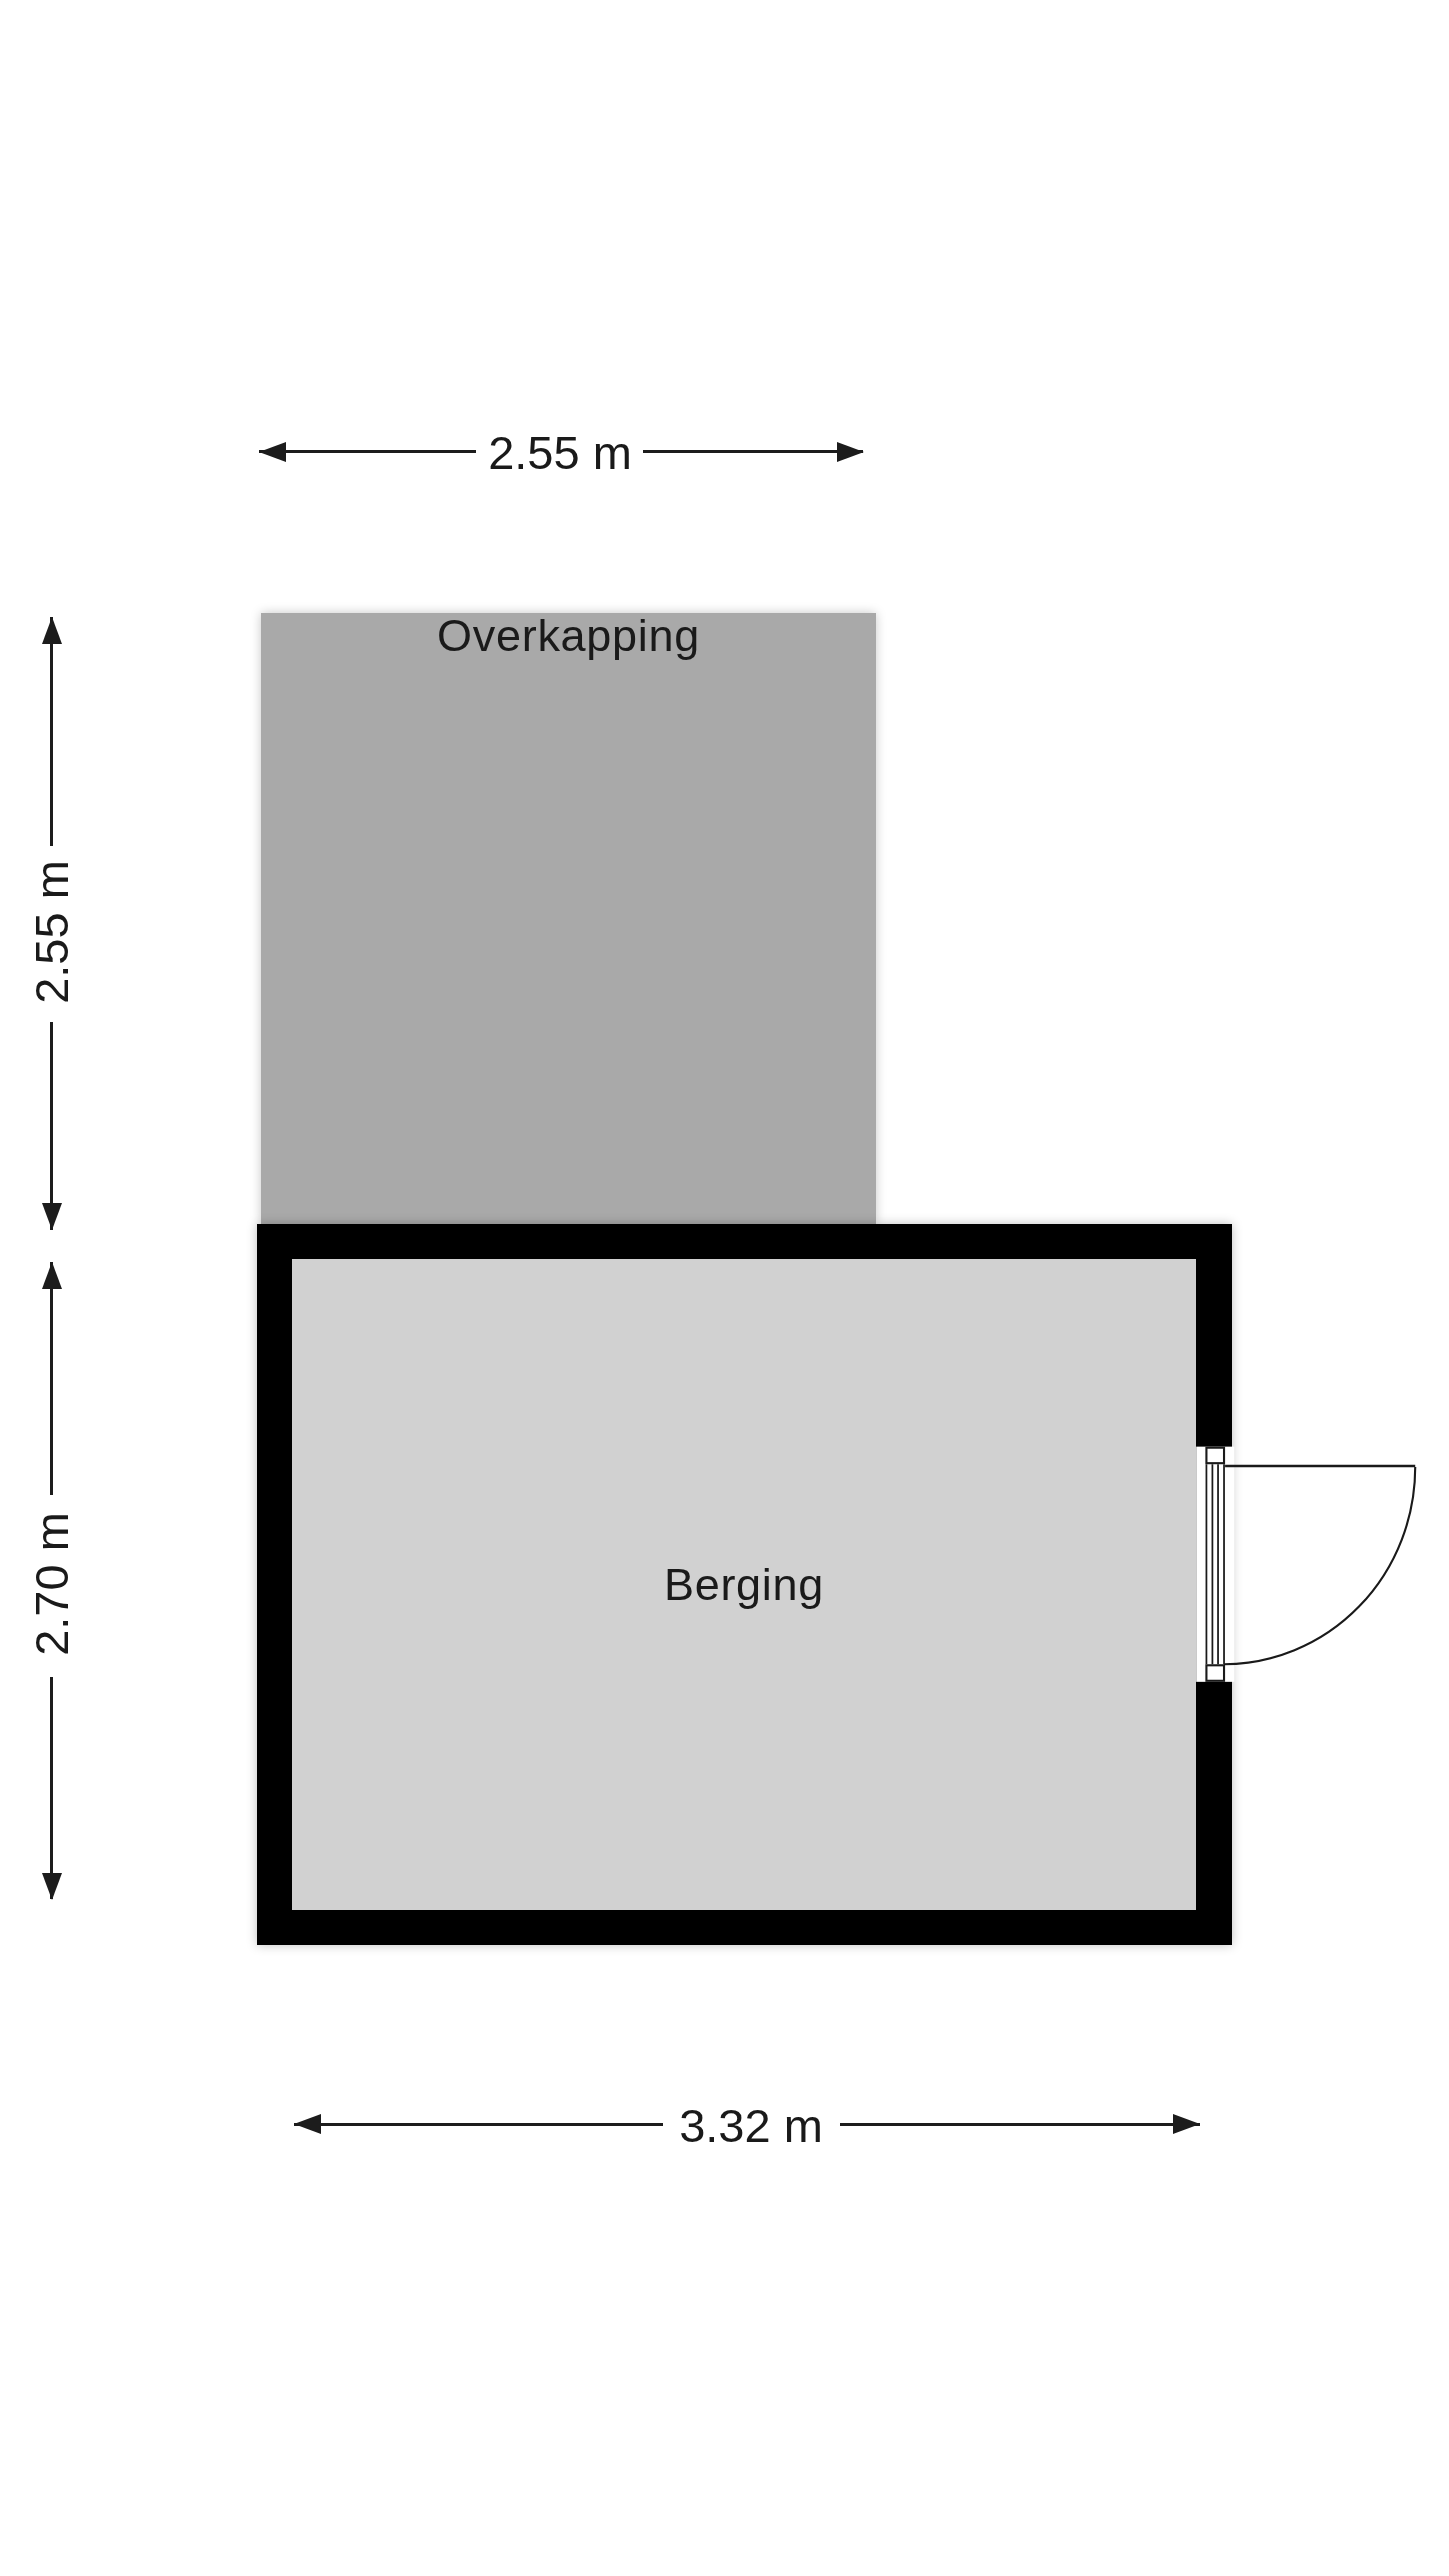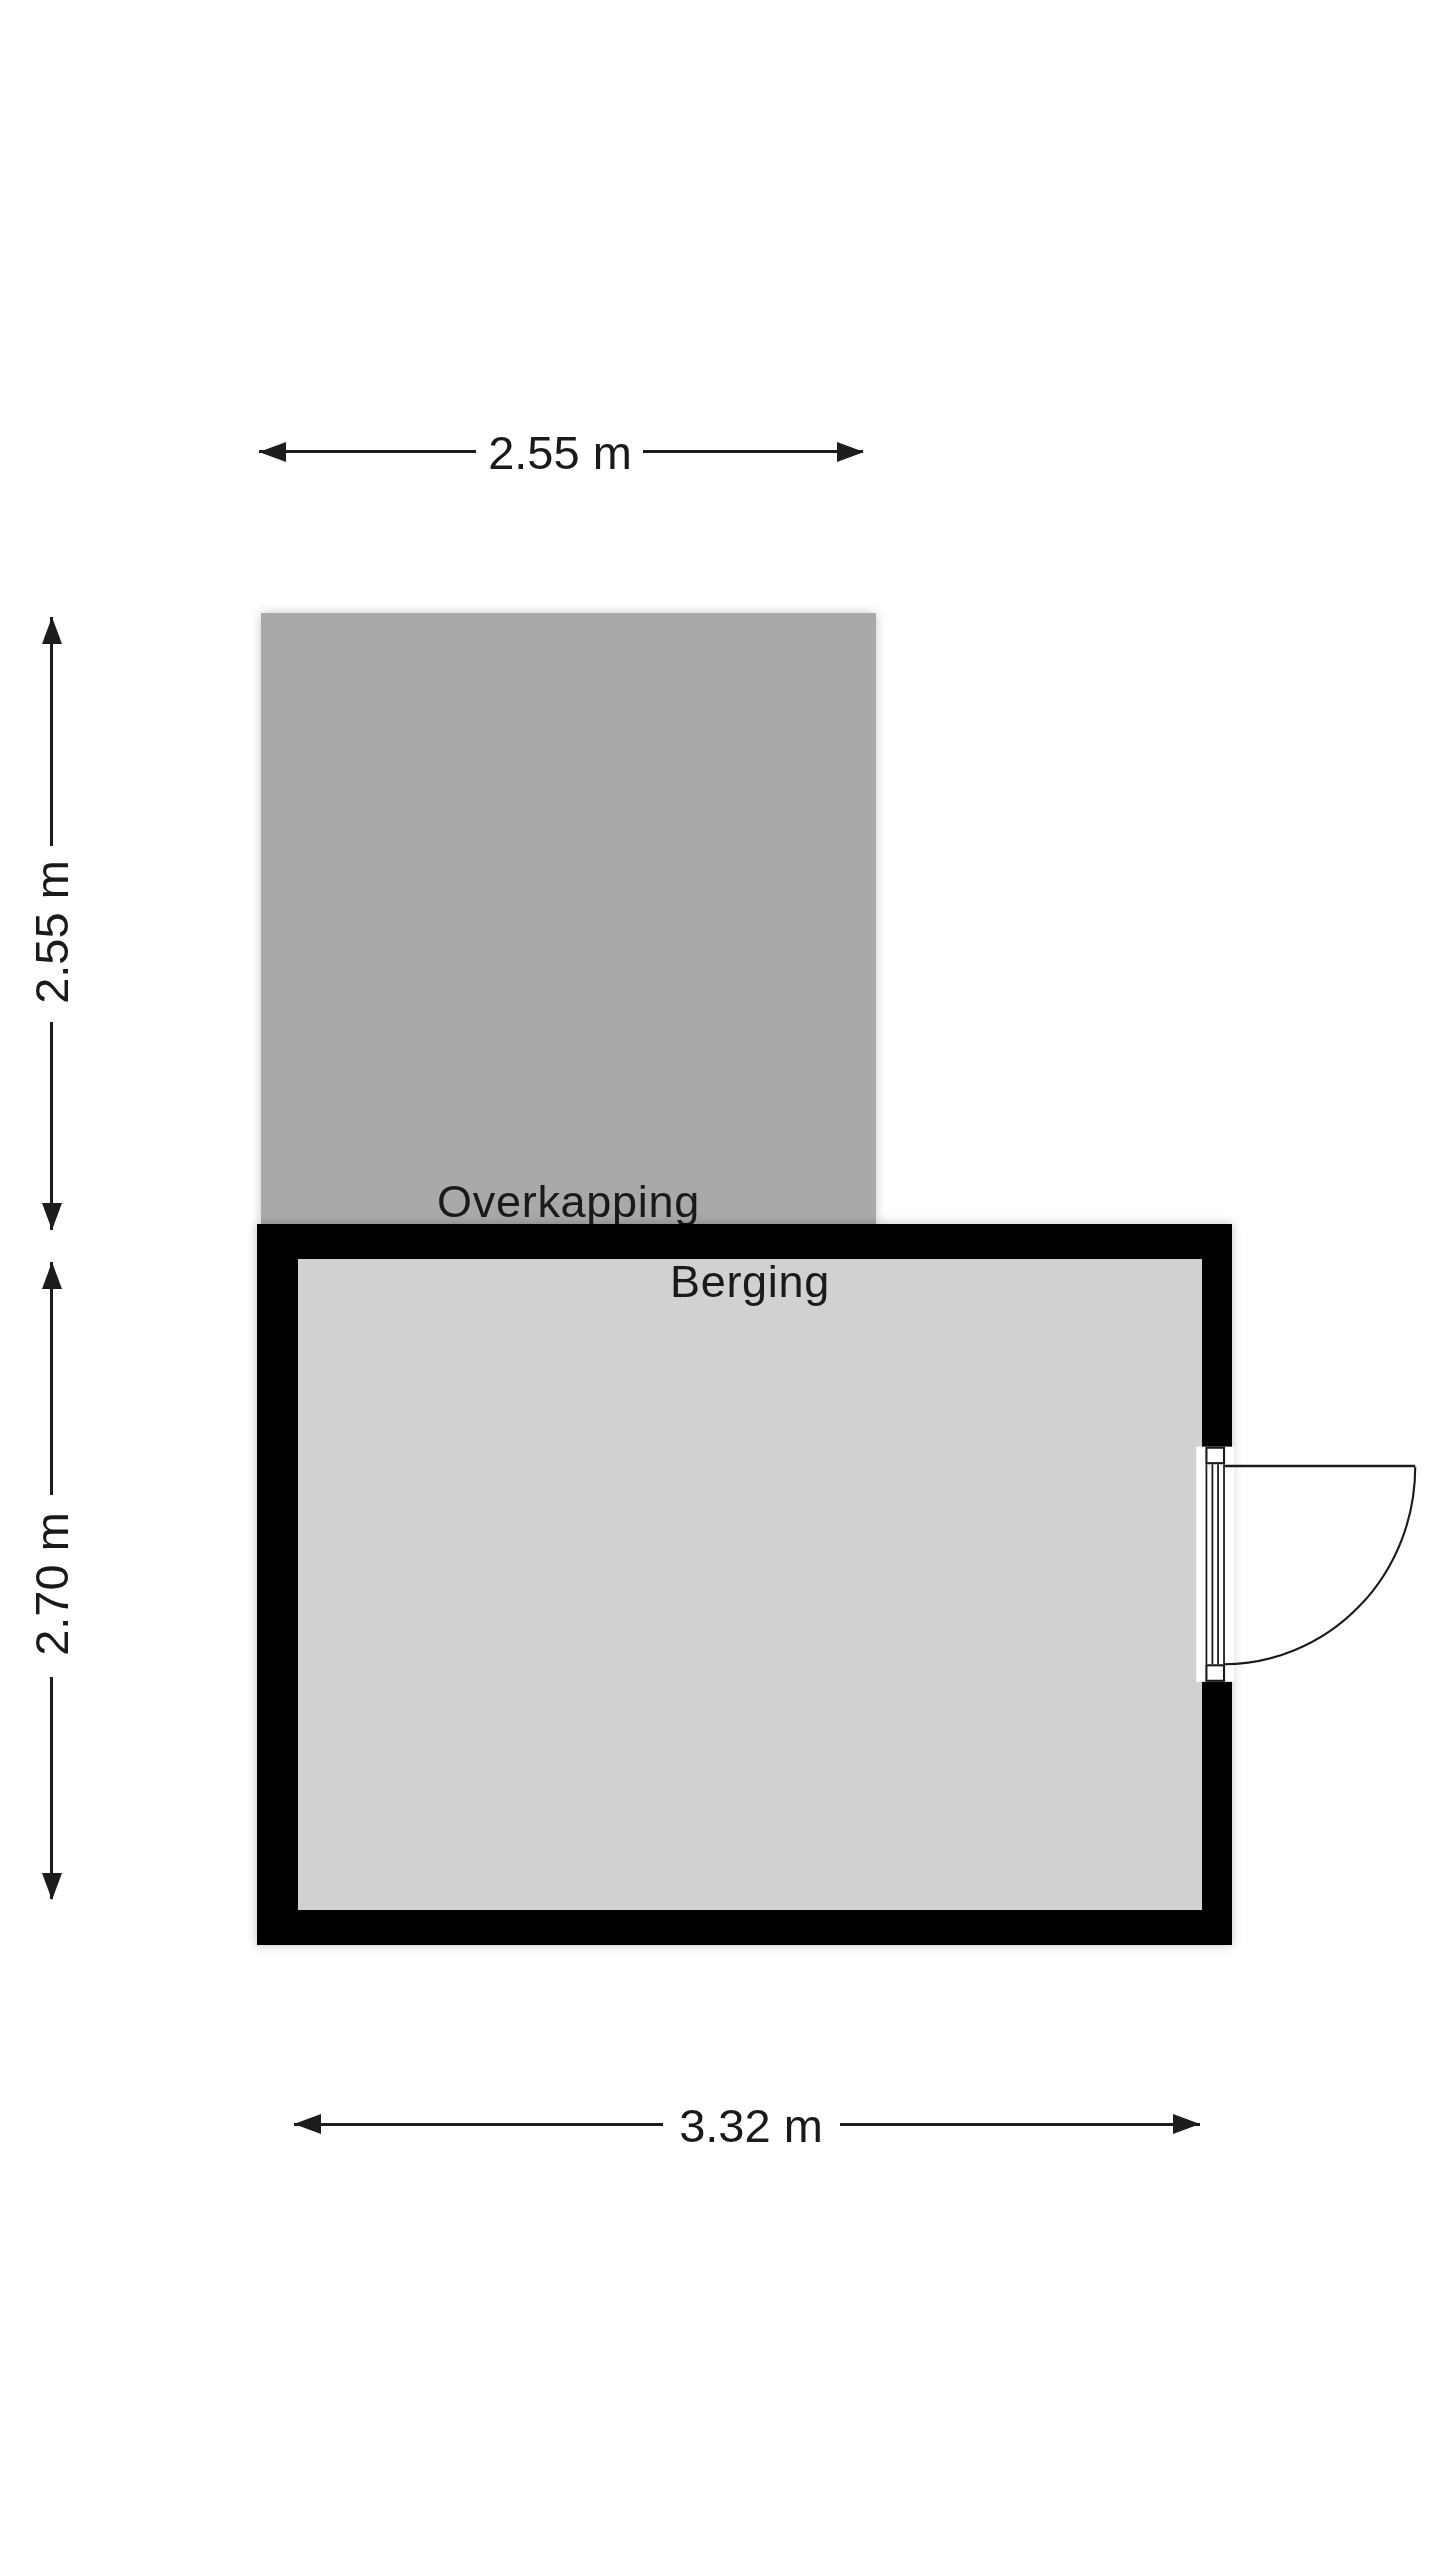--- a/index.html
+++ b/index.html
@@ -17,35 +17,35 @@
     border-radius: 15px;
   }
 
   
   .room-overkapping {
     position: absolute;
     left: 261px; top: 613px;
     width: 615px; height: 611px;
     background: var(--ok-fill, #a9a9a9);
     box-shadow: 0 0 10px rgba(0,0,0,0.22);
-    display: flex; align-items: flex-end; justify-content: center;
+    display: flex; align-items: flex-start; justify-content: center;
   }
   .room-berging-wall {
     position: absolute;
     left: 257px; top: 1224px;
     width: 975px; height: 721px;
     background: var(--wall, #000000);
     box-shadow: 0 0 10px rgba(0,0,0,0.25);
   }
   .room-berging-floor {
     position: absolute;
-    left: 41px; top: 35px;
+    left: 35px; top: 35px;
     width: 904px; height: 651px;
     background: var(--floor, #d1d1d1);
-    display: flex; align-items: flex-start; justify-content: center;
+    display: flex; align-items: center; justify-content: center;
   }
   .room-label {
     color: var(--text, #1a1a1a);
     font-size: 45px;
     line-height: 1;
     letter-spacing: 0.7px;
     white-space: nowrap;
   }
 
   

